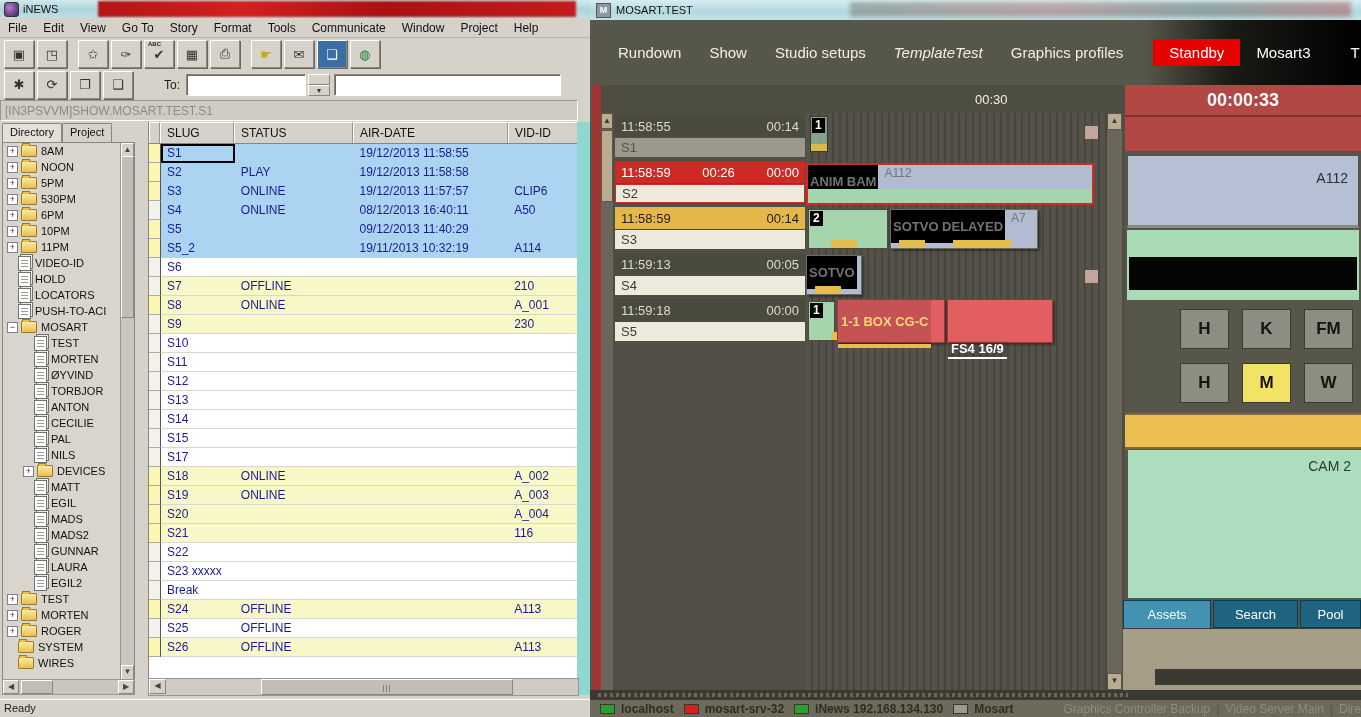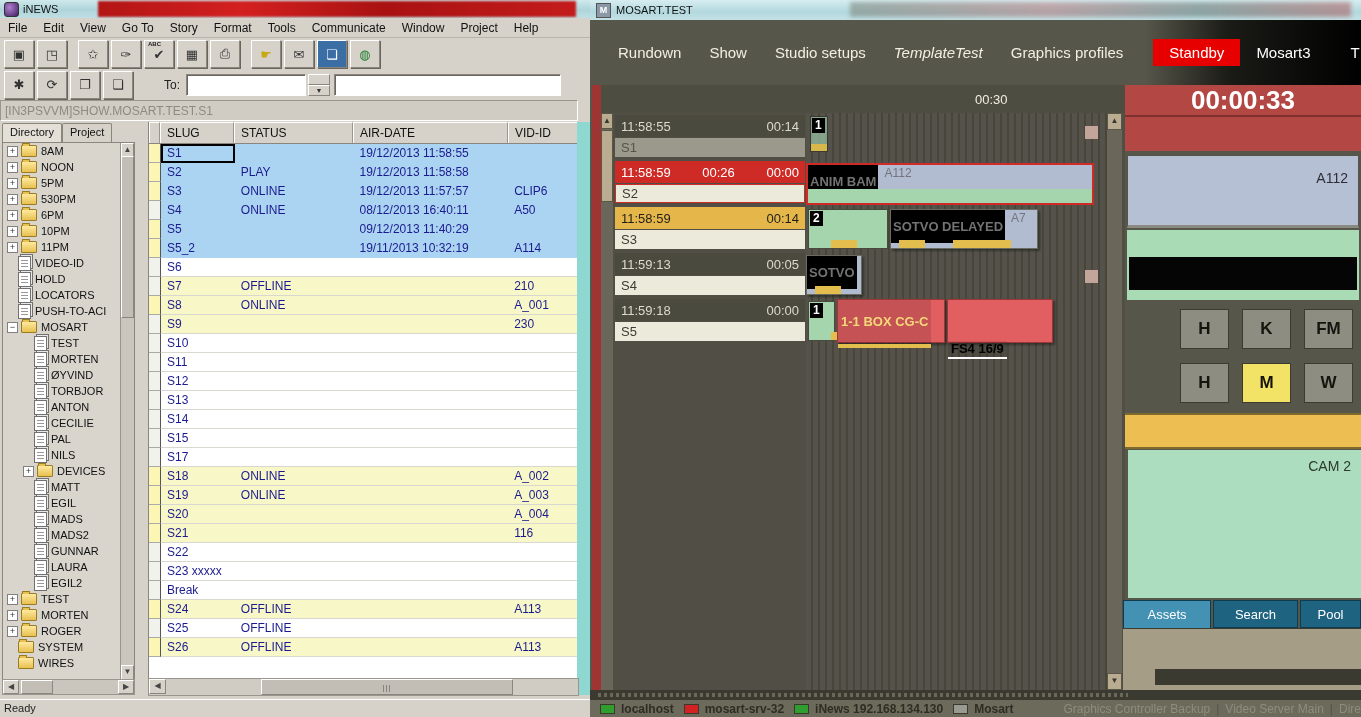--- a/index.html
+++ b/index.html
@@ -113,21 +113,21 @@
   #m-standby{margin-left:30px;background:#e60000;color:#fff;font-size:15px;
      padding:5px 16px;white-space:nowrap;}
   #m-profile{color:#fff;font-size:15px;margin-left:16px;}
   #m-extratab{color:#fff;font-size:15px;margin-left:40px;}
   #m-redstrip{position:absolute;left:2px;top:85px;width:9px;height:605px;background:#9e3532;}
   #m-header{position:absolute;left:11px;top:85px;width:524px;height:28px;background:#4e4d41;
      border-bottom:1px solid #35342c;}
   #m-timecode{position:absolute;left:374px;top:7px;color:#f0eee2;font-size:13px;}
   #m-timer{position:absolute;left:535px;top:85px;width:236px;height:30px;background:#b34744;
      display:flex;align-items:center;justify-content:center;
-     color:#fff;font-size:26px;font-weight:bold;border-bottom:2px solid #7e302e;}
+     color:#fff;font-size:18px;font-weight:bold;border-bottom:2px solid #7e302e;}
   #m-redblock{position:absolute;left:535px;top:117px;width:236px;height:34px;background:#b34744;}
   
   #m-timeline{position:absolute;left:11px;top:113px;width:524px;height:577px;background:#514f45;}
   #tl-grid{position:absolute;left:205px;top:0;width:301px;bottom:0;
      background:repeating-linear-gradient(90deg,#54524a 0 5px,#474639 5px 7px);}
   #tl-lscroll{position:absolute;left:0;top:0;width:12px;bottom:0;background:#6a675a;}
   #tl-lscroll .ar{height:14px;background:#b9ac91;border:1px solid #5a5648;
      font-size:8px;color:#3a382e;text-align:center;line-height:13px;}
   #tl-lthumb{height:70px;background:#b9ac91;border:1px solid #5a5648;margin-top:1px;}
   #tl-rscroll{position:absolute;left:506px;top:0;width:15px;bottom:0;background:#6a675a;}
@@ -157,21 +157,21 @@
   .b-anim{top:2px;height:42px;border:2px solid #cf2b26;background:#b2bcd1;}
   .b-anim .grn{position:absolute;left:0;right:0;bottom:0;height:14px;background:#a5d5ad;}
   .b-greennum{top:2px;height:40px;background:#a5d5ad;border:1px solid #4a493d;}
   .b-greennum .ys{position:absolute;left:22px;bottom:0;width:26px;height:8px;background:#e3bd4e;}
   .b-lav{top:2px;height:40px;background:#b2bcd1;border:1px solid #6a6a60;box-shadow:2px 2px 2px rgba(0,0,0,.35);}
   .b-lav .ys1{position:absolute;left:8px;bottom:0;width:26px;height:8px;background:#e3bd4e;}
   .b-lav .ys2{position:absolute;left:62px;bottom:0;width:58px;height:8px;background:#e3bd4e;}
   .b-red{top:0px;height:44px;background:#e15e61;border:1px solid #a03538;box-shadow:2px 2px 2px rgba(0,0,0,.35);}
   .goldlbl{display:inline-block;color:#f5d878;font-size:13px;font-weight:bold;padding:14px 3px;
      border-bottom:4px solid #e3bd4e;background:rgba(0,0,0,.12);line-height:16px;}
-  .whitelbl{display:inline-block;color:#000000;font-size:13px;font-weight:bold;padding:0 3px;
+  .whitelbl{display:inline-block;color:#ffffff;font-size:13px;font-weight:bold;padding:0 3px;
      border-bottom:2px solid #fff;line-height:16px;background:rgba(0,0,0,.08);margin-top:41px;}
   .pinkmark{position:absolute;width:13px;height:13px;background:#c3a59c;}
   
   #m-a112{position:absolute;left:537px;top:155px;width:232px;height:73px;background:#b6c0d4;
      border:1px solid #55544a;border-bottom:3px solid #8a8a80;
      font-size:14px;color:#2e2e38;text-align:right;padding:14px 10px 0 0;box-sizing:border-box;}
   #m-green{position:absolute;left:537px;top:230px;width:232px;height:70px;background:#a9dcb4;}
   #m-blackbar{position:absolute;left:2px;top:27px;width:228px;height:33px;background:#050505;}
   .keyrow{position:absolute;display:flex;}
   #keys1{left:590px;top:309px;} #keys2{left:590px;top:363px;}

